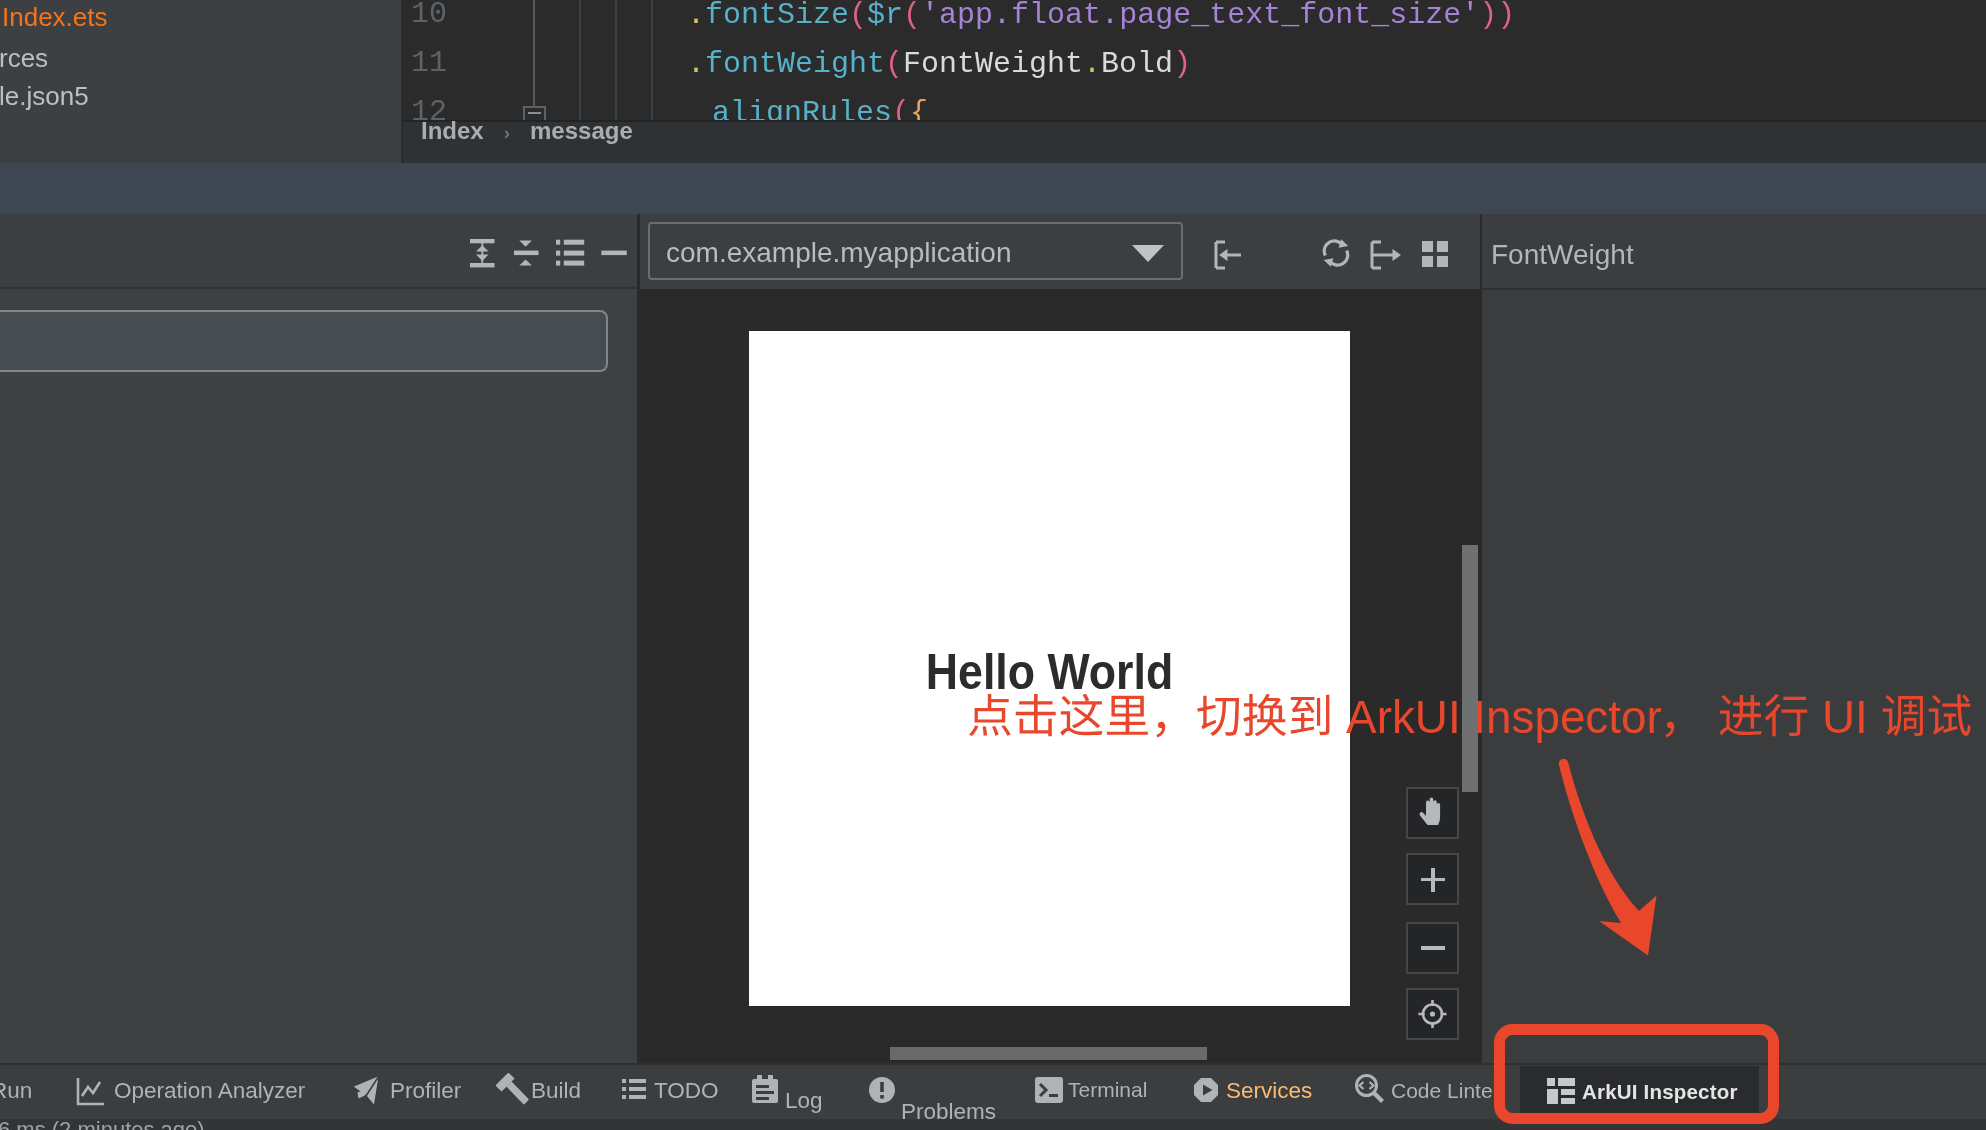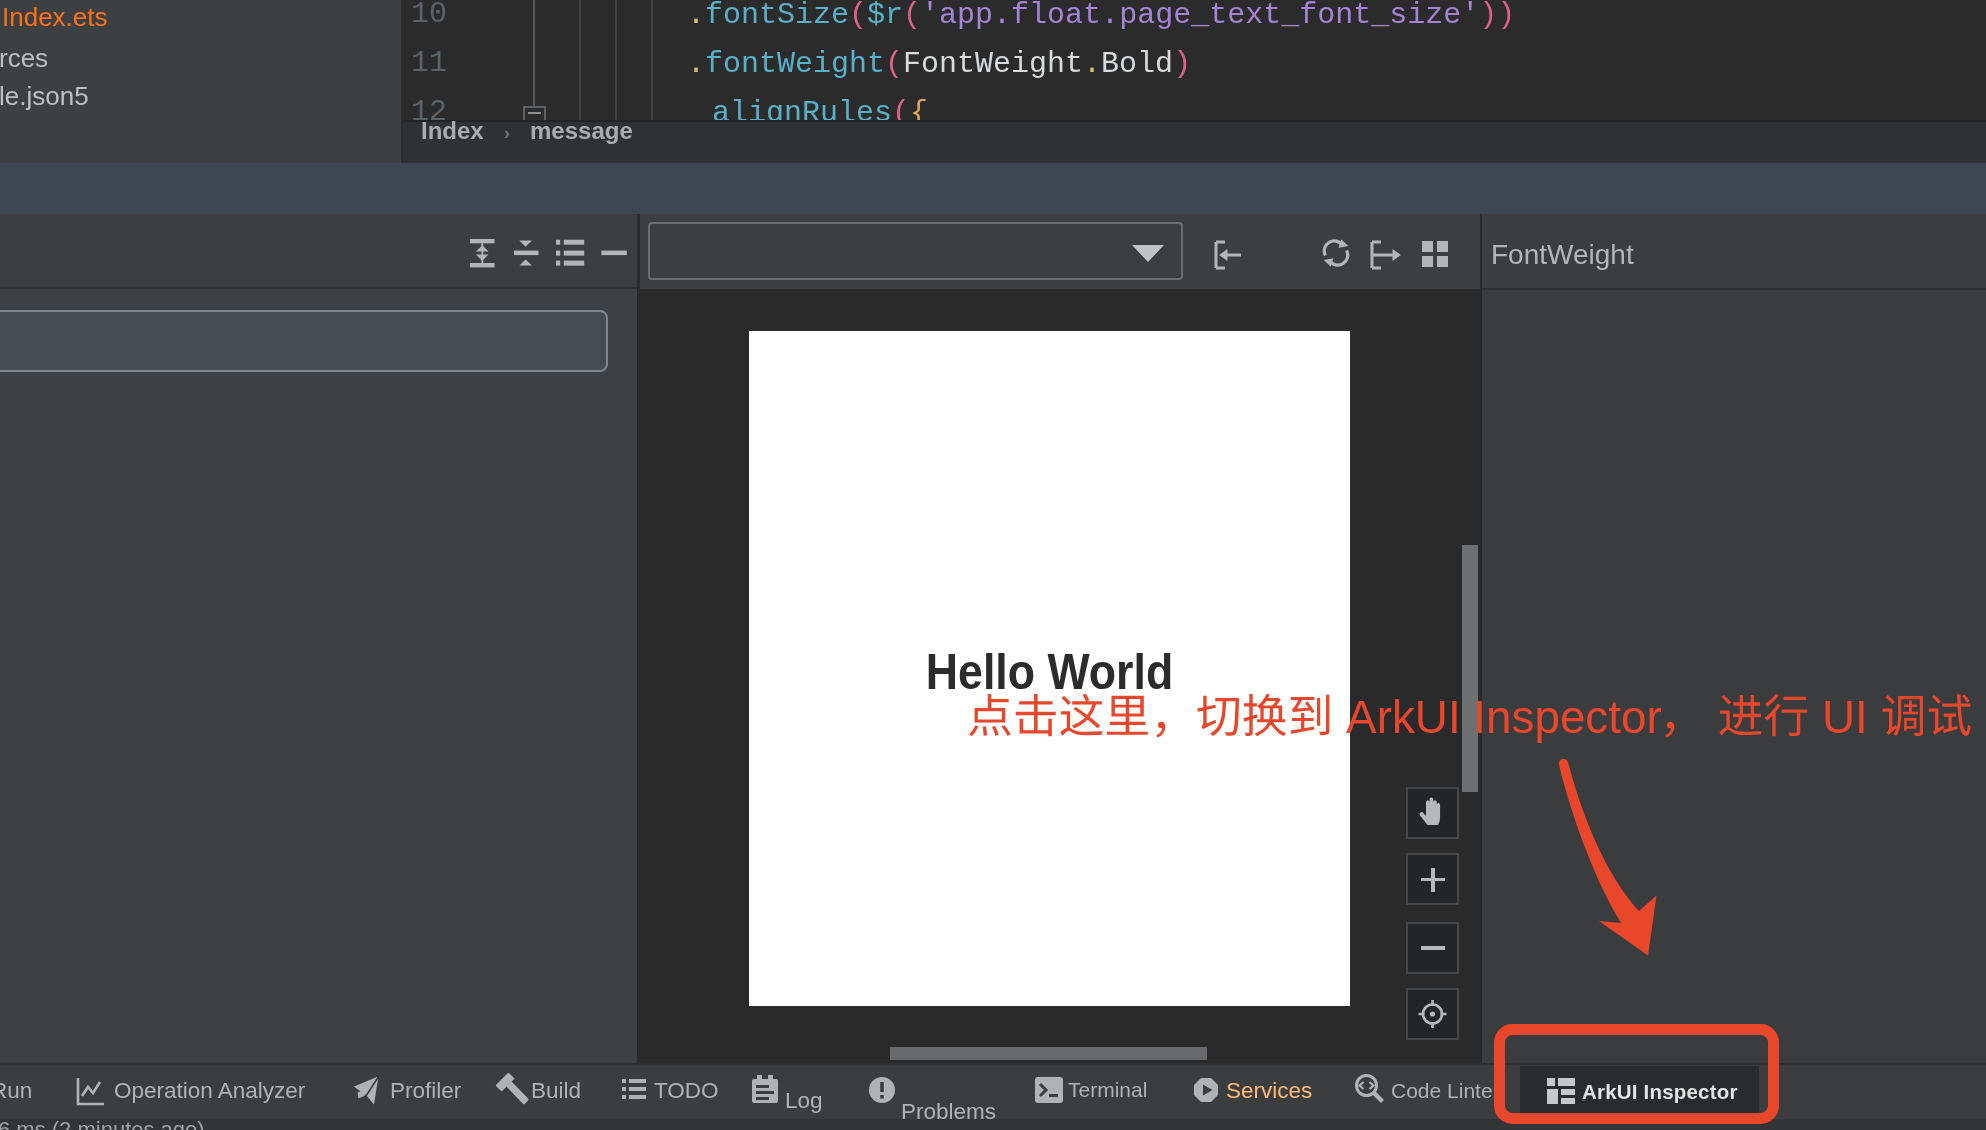--- a/index.html
+++ b/index.html
@@ -47,20 +47,21 @@
         <rect x="103.8" y="7.7" width="20.4" height="5"></rect>
 <rect x="96" y="18.6" width="4.2" height="5"></rect>
         <rect x="103.8" y="18.6" width="20.4" height="5"></rect>
 <rect x="96" y="28.6" width="4.2" height="5"></rect>
         <rect x="103.8" y="28.6" width="20.4" height="5"></rect>
 </g>
 <rect x="141.4" y="18.6" width="25.4" height="4.5" fill="#b3b6b8"></rect>
 </svg>
 <div class="abs" style="left:637px;top:214px;width:3px;height:849px;background:#282a2c;"></div>
 <div class="abs" style="left:648px;top:222px;width:535px;height:58px;border:2px solid #6a6e71;border-radius:4px;box-sizing:border-box;"></div>
+<div class="abs" style="left:666px;top:237px;font-size:28px;color:#b9bcbe;">com.example.myapplication</div>
 <svg class="abs" style="left:1130px;top:243px;" width="36" height="20" viewBox="0 0 36 20">
       <path d="M2 2h32L18 19z" fill="#c0c3c5"></path>
     </svg>
 <svg class="abs" style="left:1210px;top:238px;" width="34" height="34" viewBox="0 0 34 34">
 <g stroke="#b3b6b8" stroke-width="3" fill="none">
 <path d="M6 4v26 M6 4h9 M6 30h9"></path>
 <path d="M31 17H14"></path>
       </g>
 <path d="M17.5 11l-8.5 6 8.5 6z" fill="#b3b6b8"></path>
 </svg>

